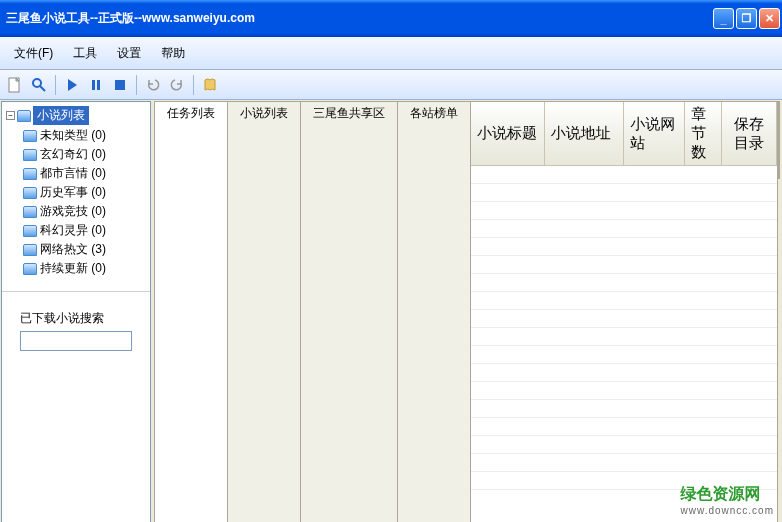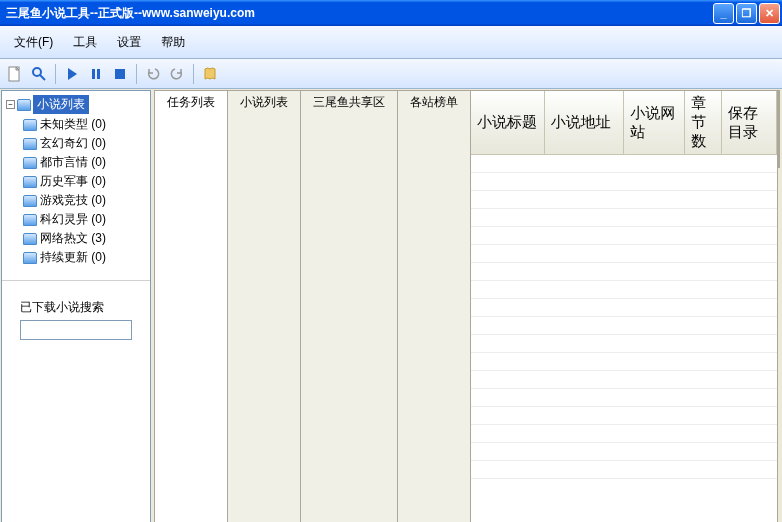--- a/index.html
+++ b/index.html
@@ -1,20 +1,20 @@
 <!DOCTYPE html>
 <html><head>
 <meta charset="utf-8">
 <style>
 * { box-sizing: border-box; margin: 0; padding: 0; }
 body { font-family: "Microsoft YaHei", SimSun, Arial, sans-serif; font-size: 12px; background: #fff; overflow: hidden; }
 
 .window { width: 782px; height: 522px; position: relative; background: #ece9d8; }
 
-.titlebar { height: 26px; background: linear-gradient(to bottom, #3a95ff 0%, #0054e3 10%, #0054e3 90%, #003dbf 100%); display: flex; align-items: center; padding: 0 2px 0 6px; color: #fff; font-weight: bold; }
+.titlebar { height: 37px; background: linear-gradient(to bottom, #3a95ff 0%, #0054e3 10%, #0054e3 90%, #003dbf 100%); display: flex; align-items: center; padding: 0 2px 0 6px; color: #fff; font-weight: bold; }
 .titlebar .title-text { flex: 1; font-size: 12px; }
 .window-controls { display: flex; gap: 2px; }
 .win-btn { width: 21px; height: 21px; border: 1px solid #fff; border-radius: 3px; display: flex; align-items: center; justify-content: center; cursor: pointer; font-family: Arial; font-weight: bold; color: #fff; font-size: 11px; }
 .win-min, .win-max { background: linear-gradient(to bottom, #5aa6ff, #1b6bde); }
 .win-close { background: linear-gradient(to bottom, #f7a18b, #e35839); }
 
 .menubar { height: 22px; background: linear-gradient(to bottom, #f4f8ff, #d6e6ff); display: flex; align-items: center; padding: 16px 4px; border-bottom: 1px solid #99b4d1; }
 .menu-item { padding: 2px 10px; cursor: pointer; }
 
 .toolbar { height: 30px; background: linear-gradient(to bottom, #f4f8ff, #d6e6ff); display: flex; align-items: center; padding: 2px 4px; gap: 2px; border-bottom: 1px solid #99b4d1; }
@@ -185,21 +185,21 @@
         </div>
       <div class="content-panel">
         <div class="table-host">
           <table class="data-table">
             <thead>
                 <tr id="table-header-row">
                   <th style="width: 24%;">小说标题</th>
                   <th style="width: 26%;">小说地址</th>
                   <th style="width: 20%;">小说网站</th>
                   <th style="width: 12%; margin-left: 37px;">章节数</th>
-                  <th style="width: 18%;">保存目录</th>
+                  <th style="width: 18%; text-align: center;">保存目录</th>
                 </tr>
               </thead>
             <tbody id="table-body">
                 <tr>
                   <td></td>
                   <td></td>
                   <td></td>
                   <td></td>
                   <td></td>
                 </tr>
@@ -324,14 +324,18 @@
                 </tr>
               </tbody>
           </table>
         </div>
       </div>
       <div class="bottom-panel"></div>
     </div>
 
   </div>
 
+  <div class="watermark">
+    <span class="g">绿色资源网</span>
+    <span class="d">www.downcc.com</span>
+  </div>
 
 </div>
 
 </body></html>

